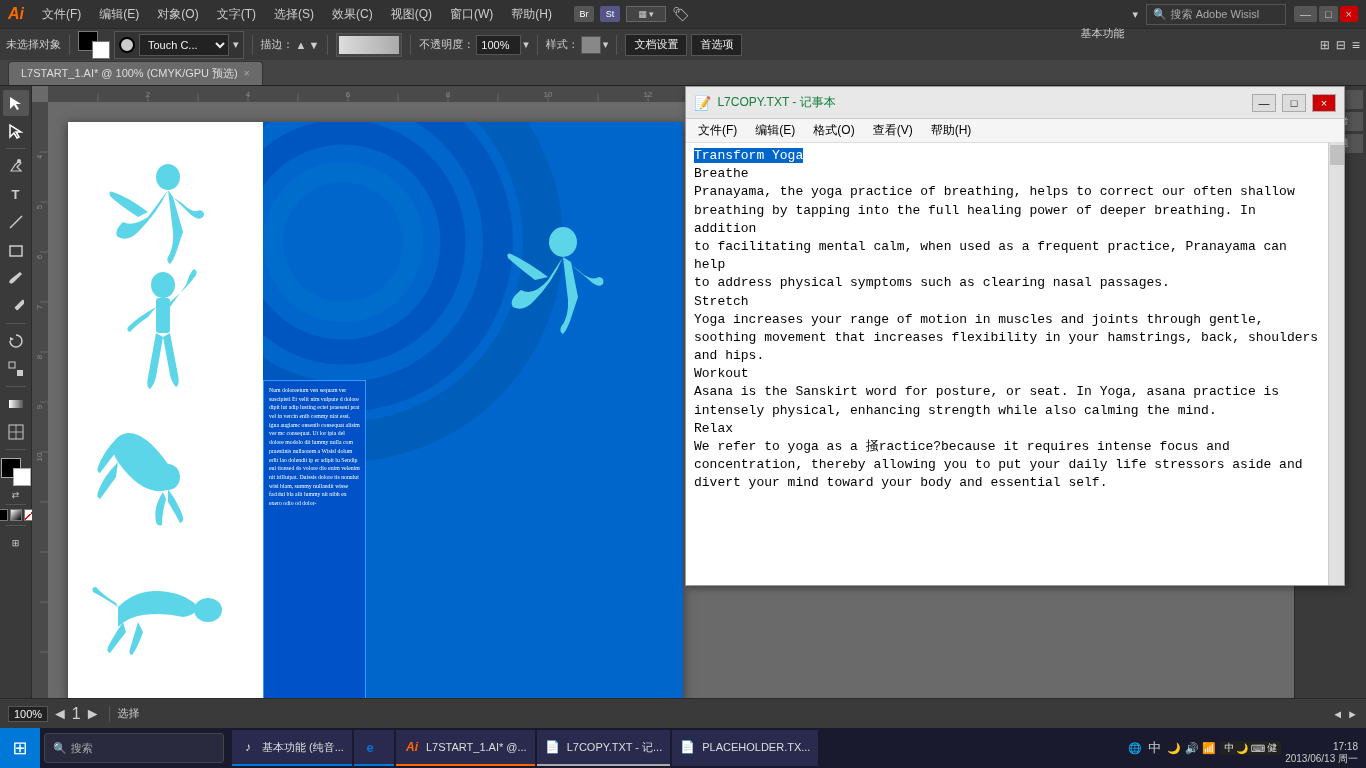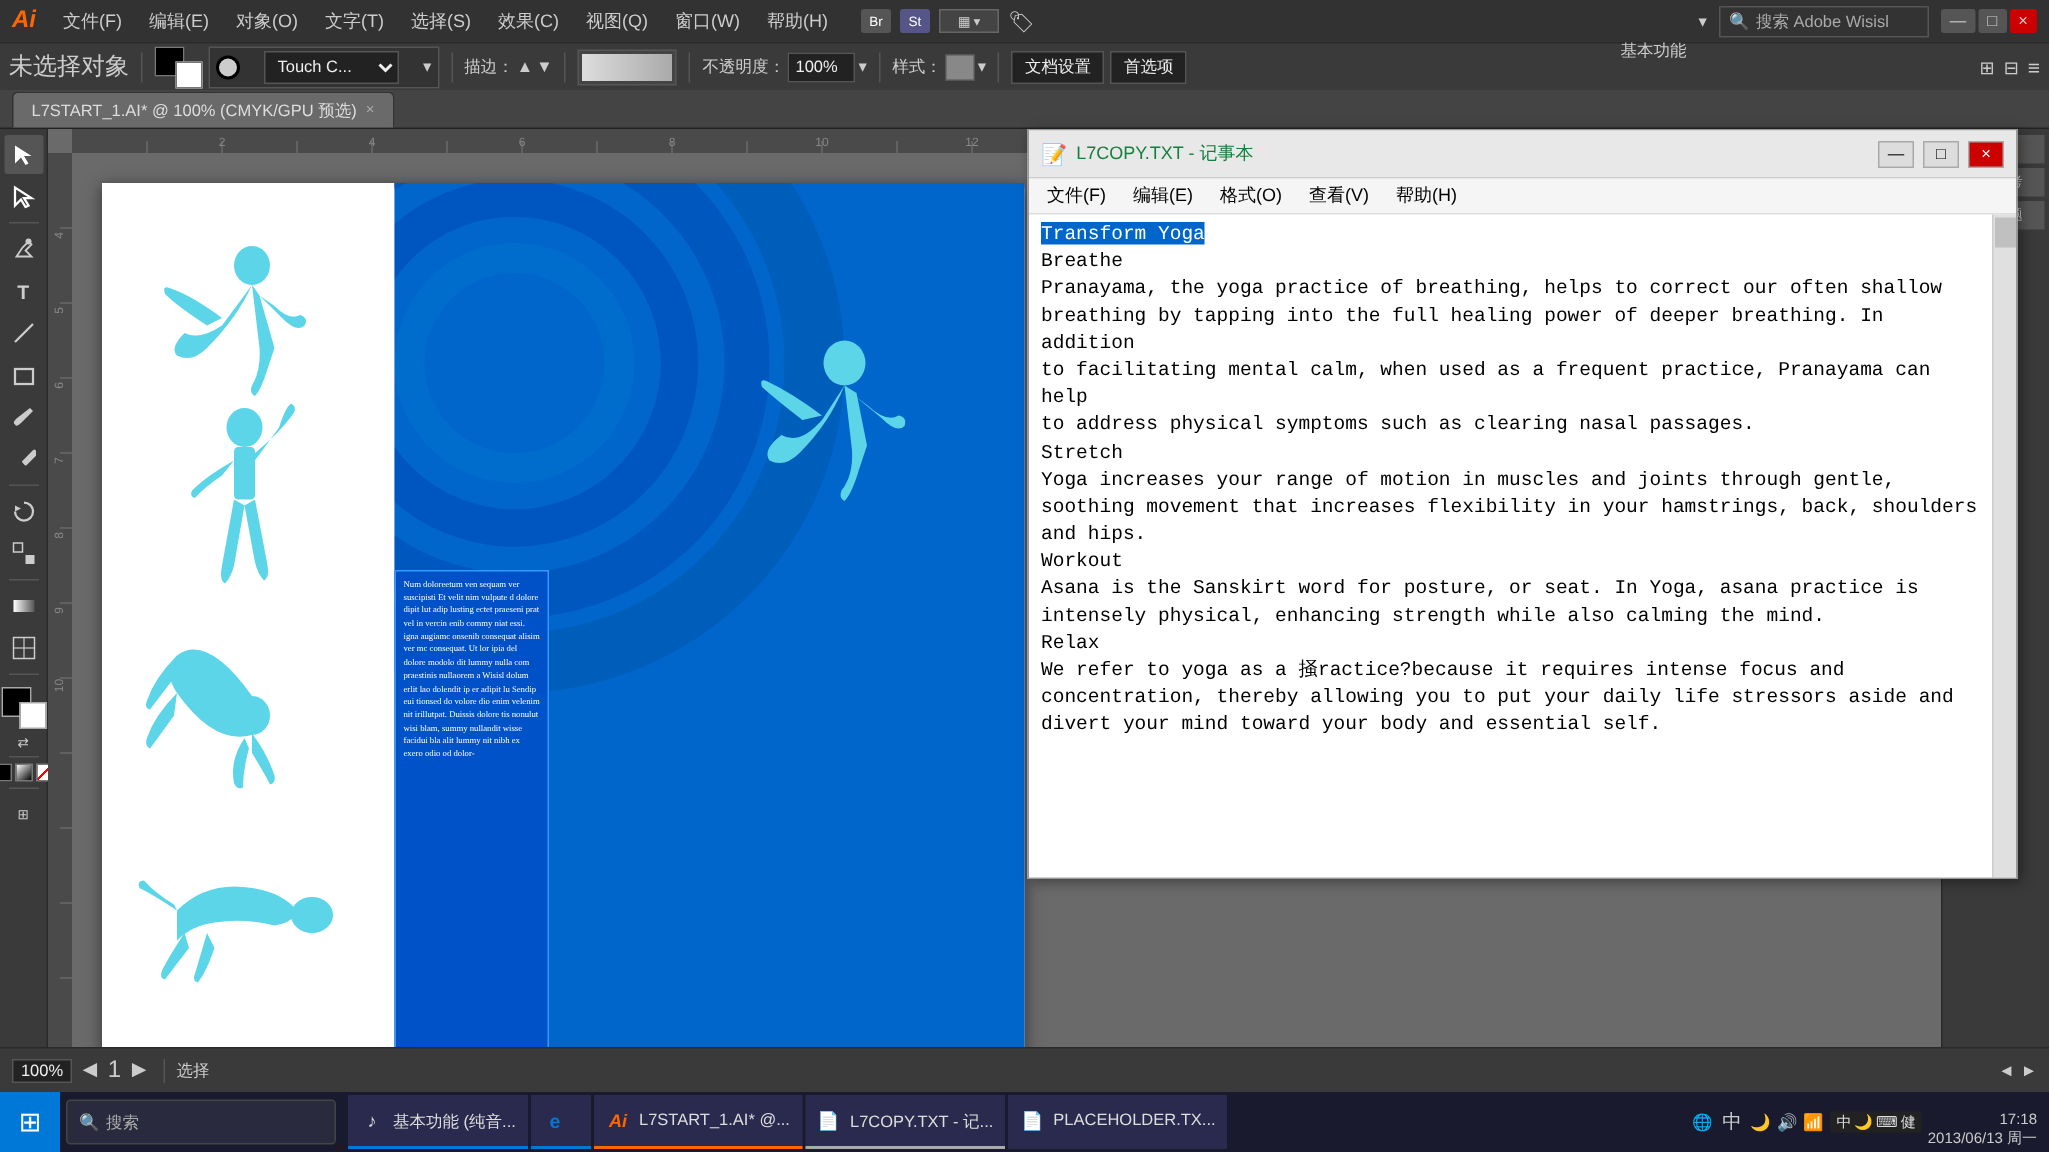--- a/index.html
+++ b/index.html
@@ -407,30 +407,30 @@
       <button class="top-right-btn">—</button>
       <button class="top-right-btn">□</button>
       <button class="top-right-btn" style="background:#c00;">×</button>
     </div>
   </div>
 </div>
 
 <div class="toolbar-row">
 
   <div class="toolbar-item">
-    <span style="color:#ccc; font-size:16px;">未选择对象</span>
+    <span style="color:#ccc; font-size:11px;">未选择对象</span>
   </div>
   <div class="toolbar-sep"></div>
 
   <div style="position:relative; width:32px; height:28px;">
     <div style="position:absolute; top:0; left:0; width:20px; height:20px; background:#000; border:1px solid #777;"></div>
     <div style="position:absolute; bottom:0; right:0; width:18px; height:18px; background:white; border:1px solid #777;"></div>
   </div>
 
-  <div class="toolbar-item" style="background:#333; border:1px solid #555; padding:2px 4px; gap:16px;">
+  <div class="toolbar-item" style="background:#333; border:1px solid #555; padding:2px 4px; gap:4px;">
     <div class="circle-stroke"></div>
     <select class="toolbar-select" style="width:90px;">
       <option>Touch C...</option>
     </select>
     <span style="color:#ccc;">▾</span>
   </div>
 
   <div class="toolbar-sep"></div>
 
   <div class="toolbar-item">

